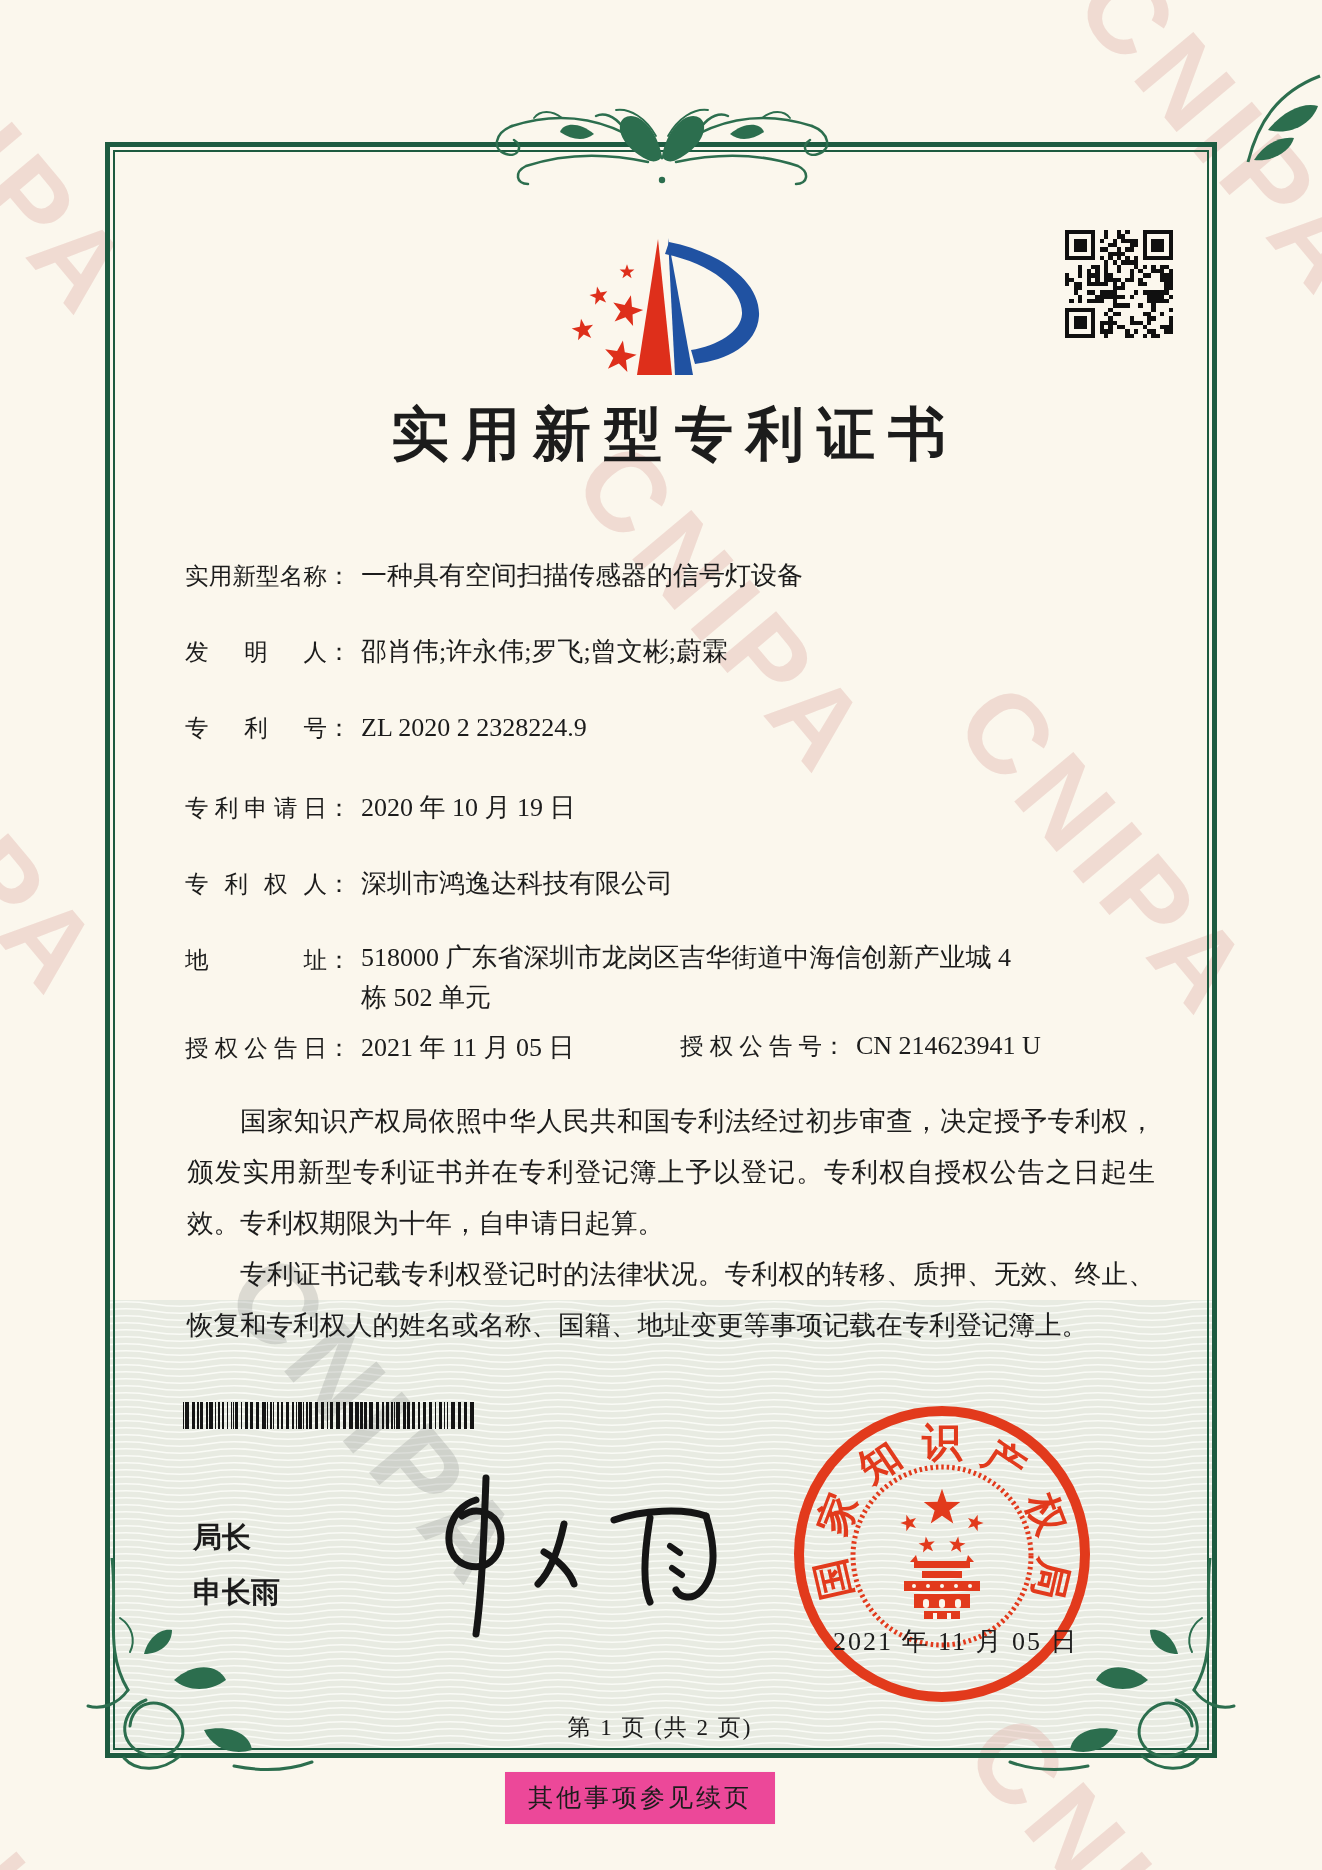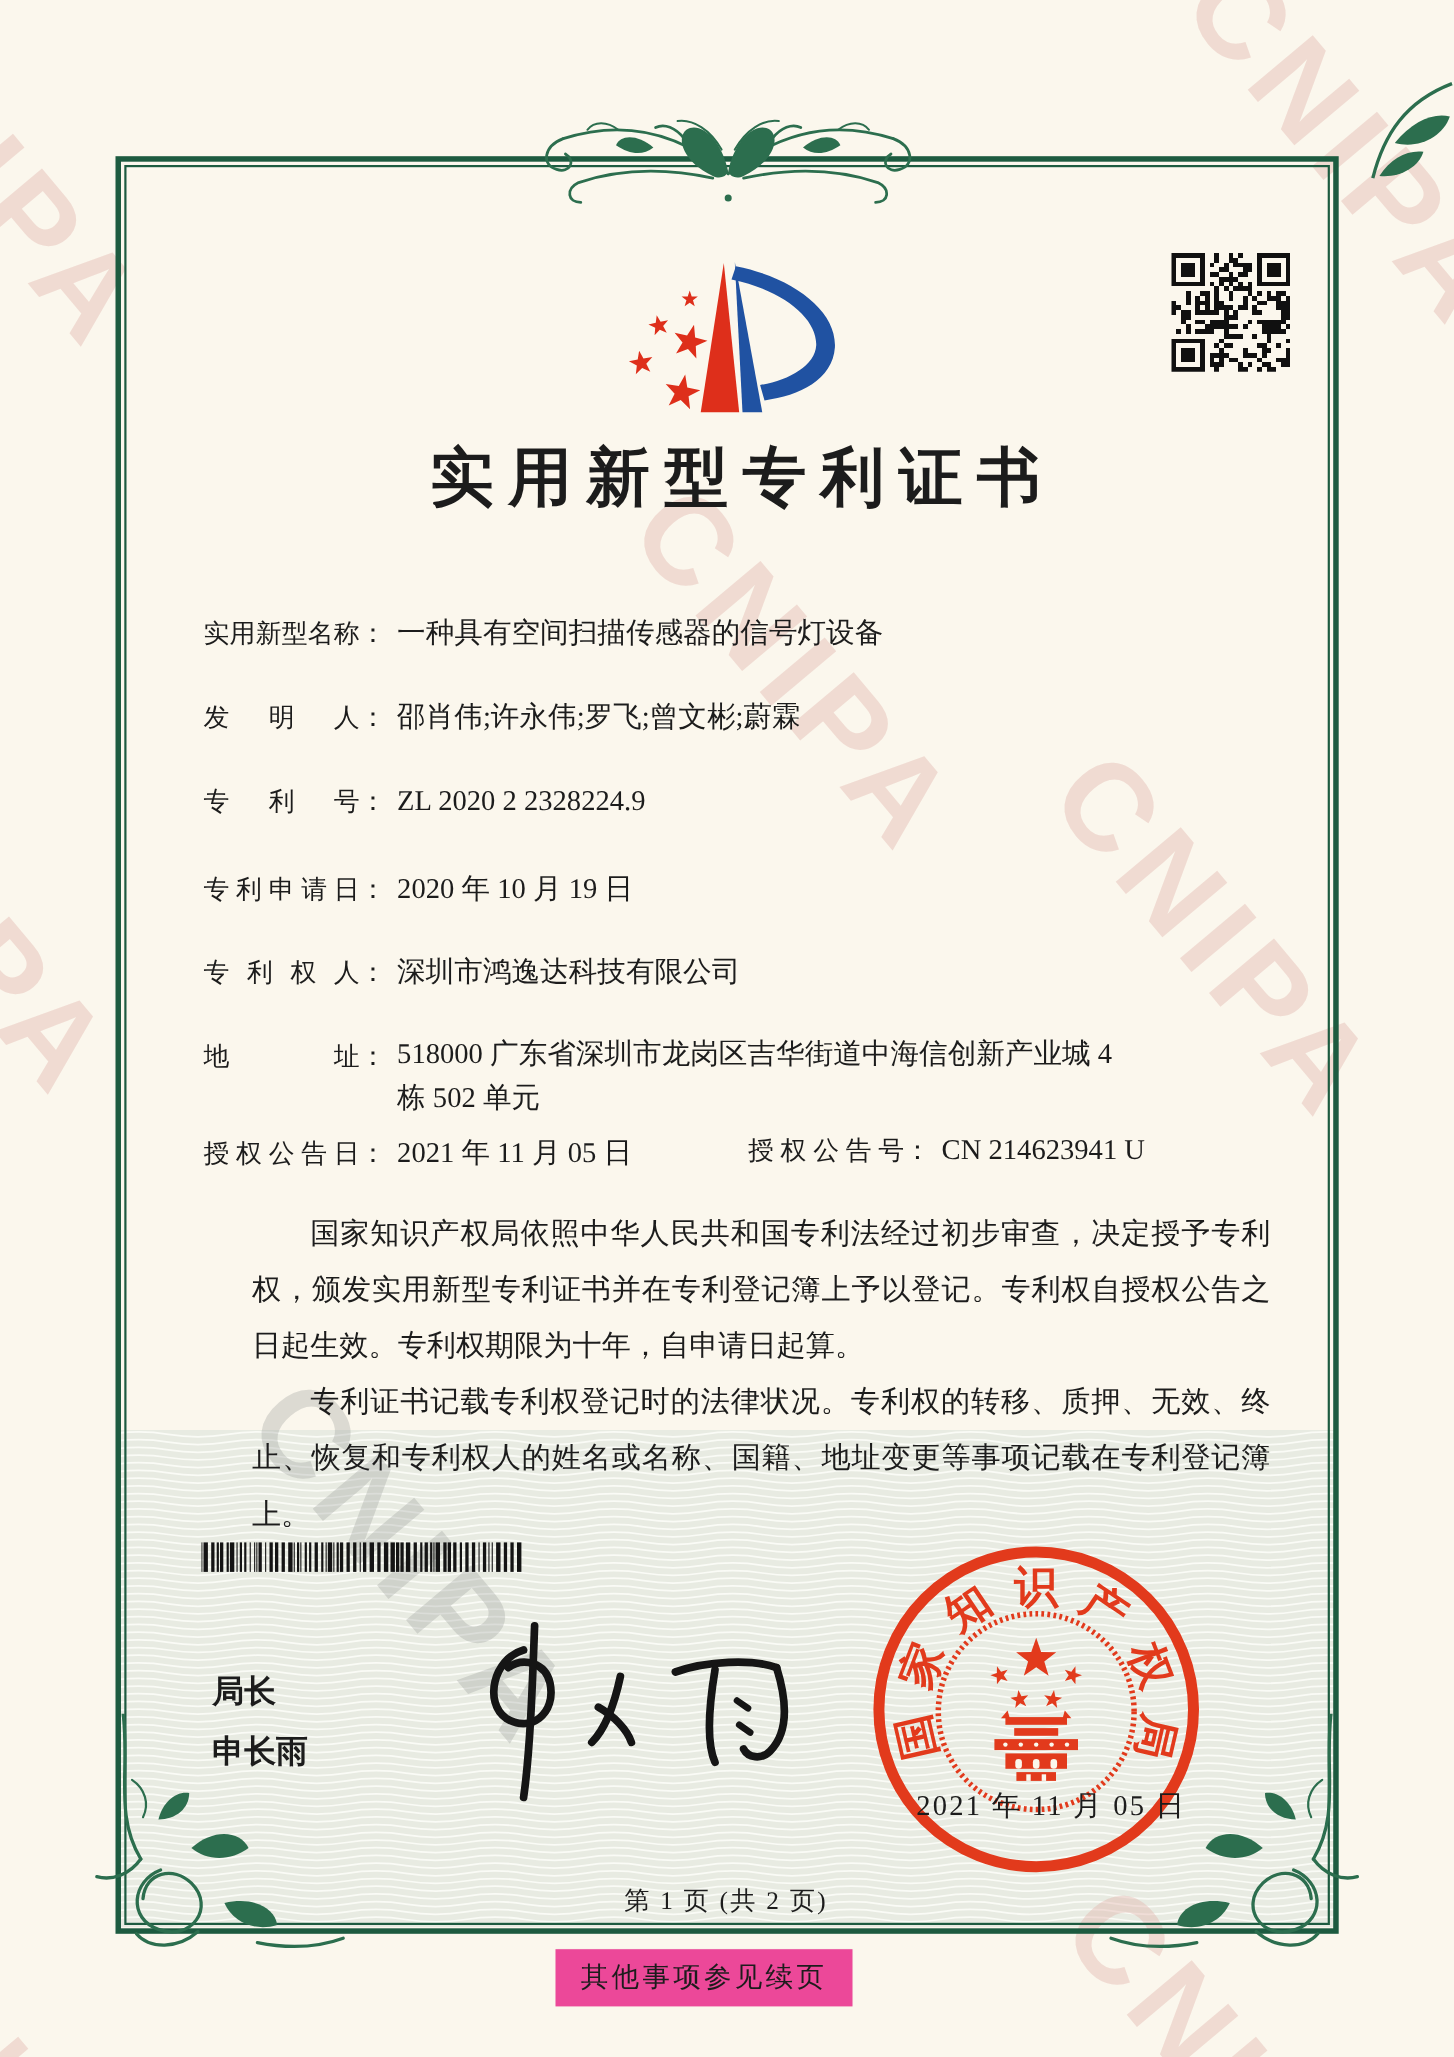--- a/index.html
+++ b/index.html
@@ -37,21 +37,21 @@
   .row{position:absolute;left:0;white-space:nowrap;}
   .f-label{display:inline-block;width:142px;font-size:23.5px;text-align:justify;text-align-last:justify;vertical-align:baseline;}
   .f-colon{display:inline-block;width:26px;font-size:24px;}
   .f-value{margin-left:8px;}
   .row--addr .f-value{display:inline-block;width:672px;white-space:normal;word-break:break-all;
                       vertical-align:top;line-height:40px;margin-top:-6px;}
   .row--grant2{left:495px;}
 
   
   .paras{position:absolute;left:187px;top:1096px;width:968px;z-index:4;font-size:26.5px;line-height:51px;text-align:justify;}
-  .paras p{text-indent:2em;margin-left:42px;}
+  .paras p{text-indent:2em;}
 
   
   .barcode{position:absolute;left:183px;top:1402px;width:294px;height:27px;z-index:4;}
 
   
   .director{position:absolute;left:193px;z-index:4;font-family:"Liberation Sans","DejaVu Sans",sans-serif;font-weight:bold;font-size:29px;}
   .director--title{top:1518px;}
   .director--name{top:1573px;}
   .sign{position:absolute;left:388px;top:1472px;width:330px;height:170px;z-index:4;}
 

